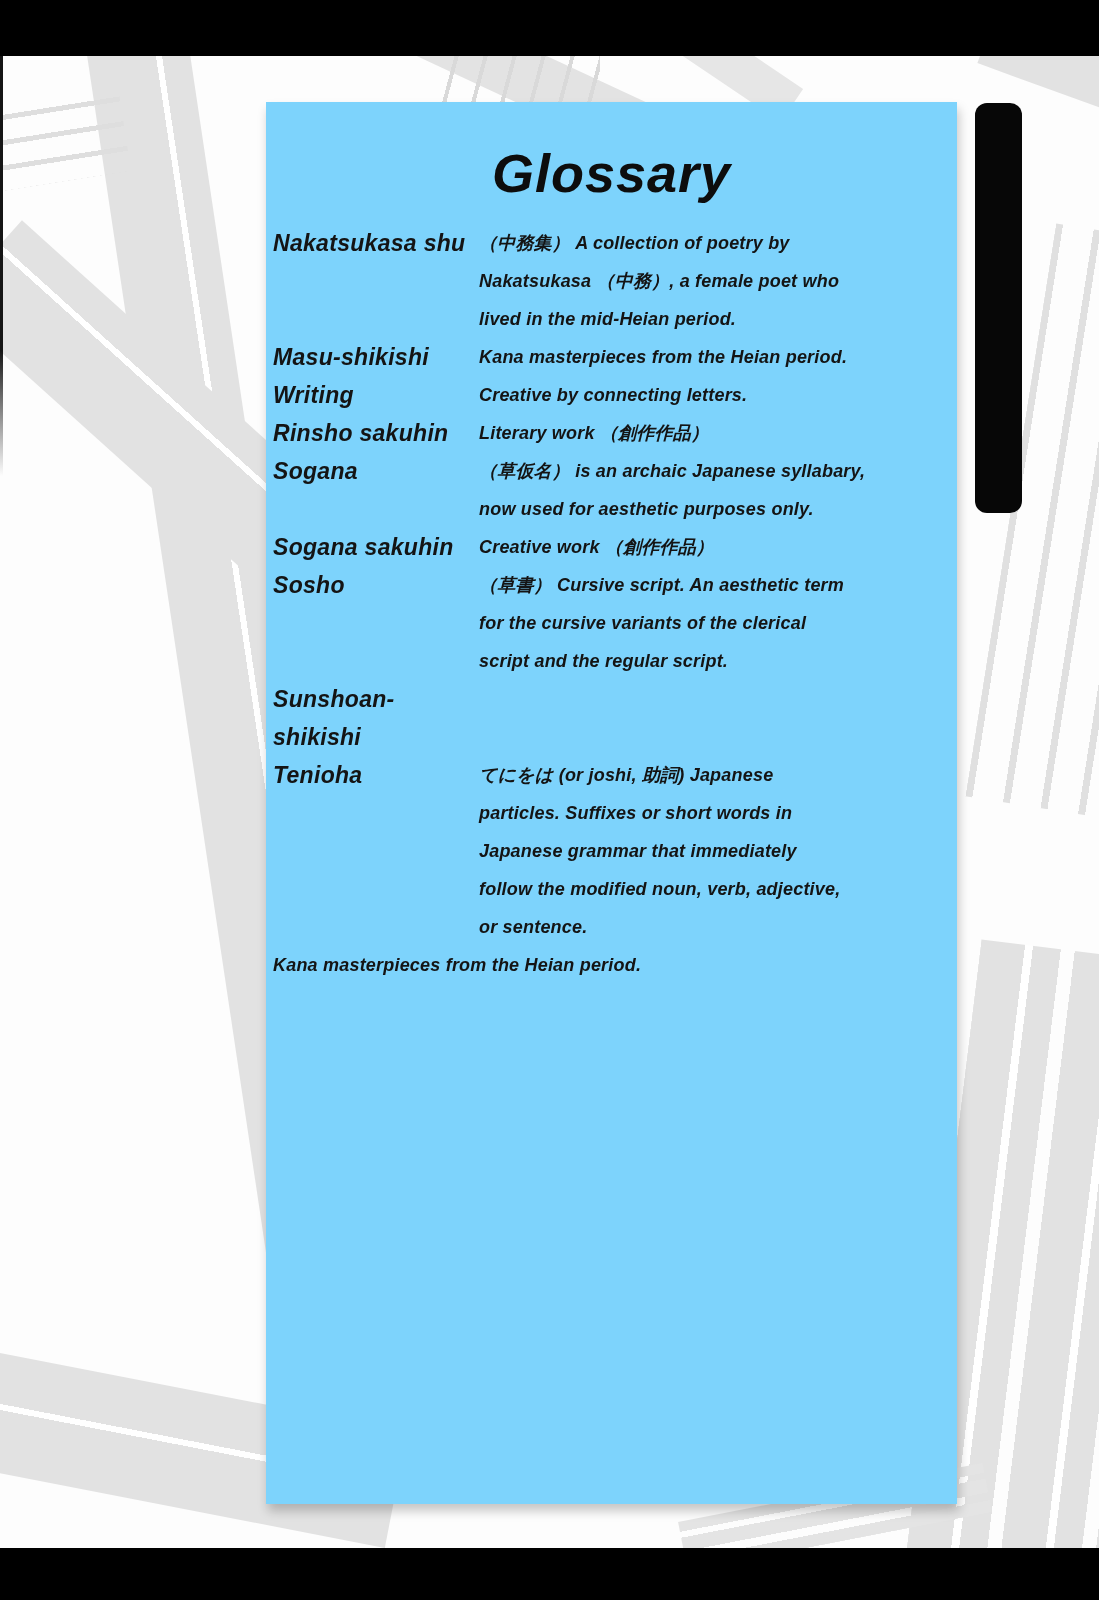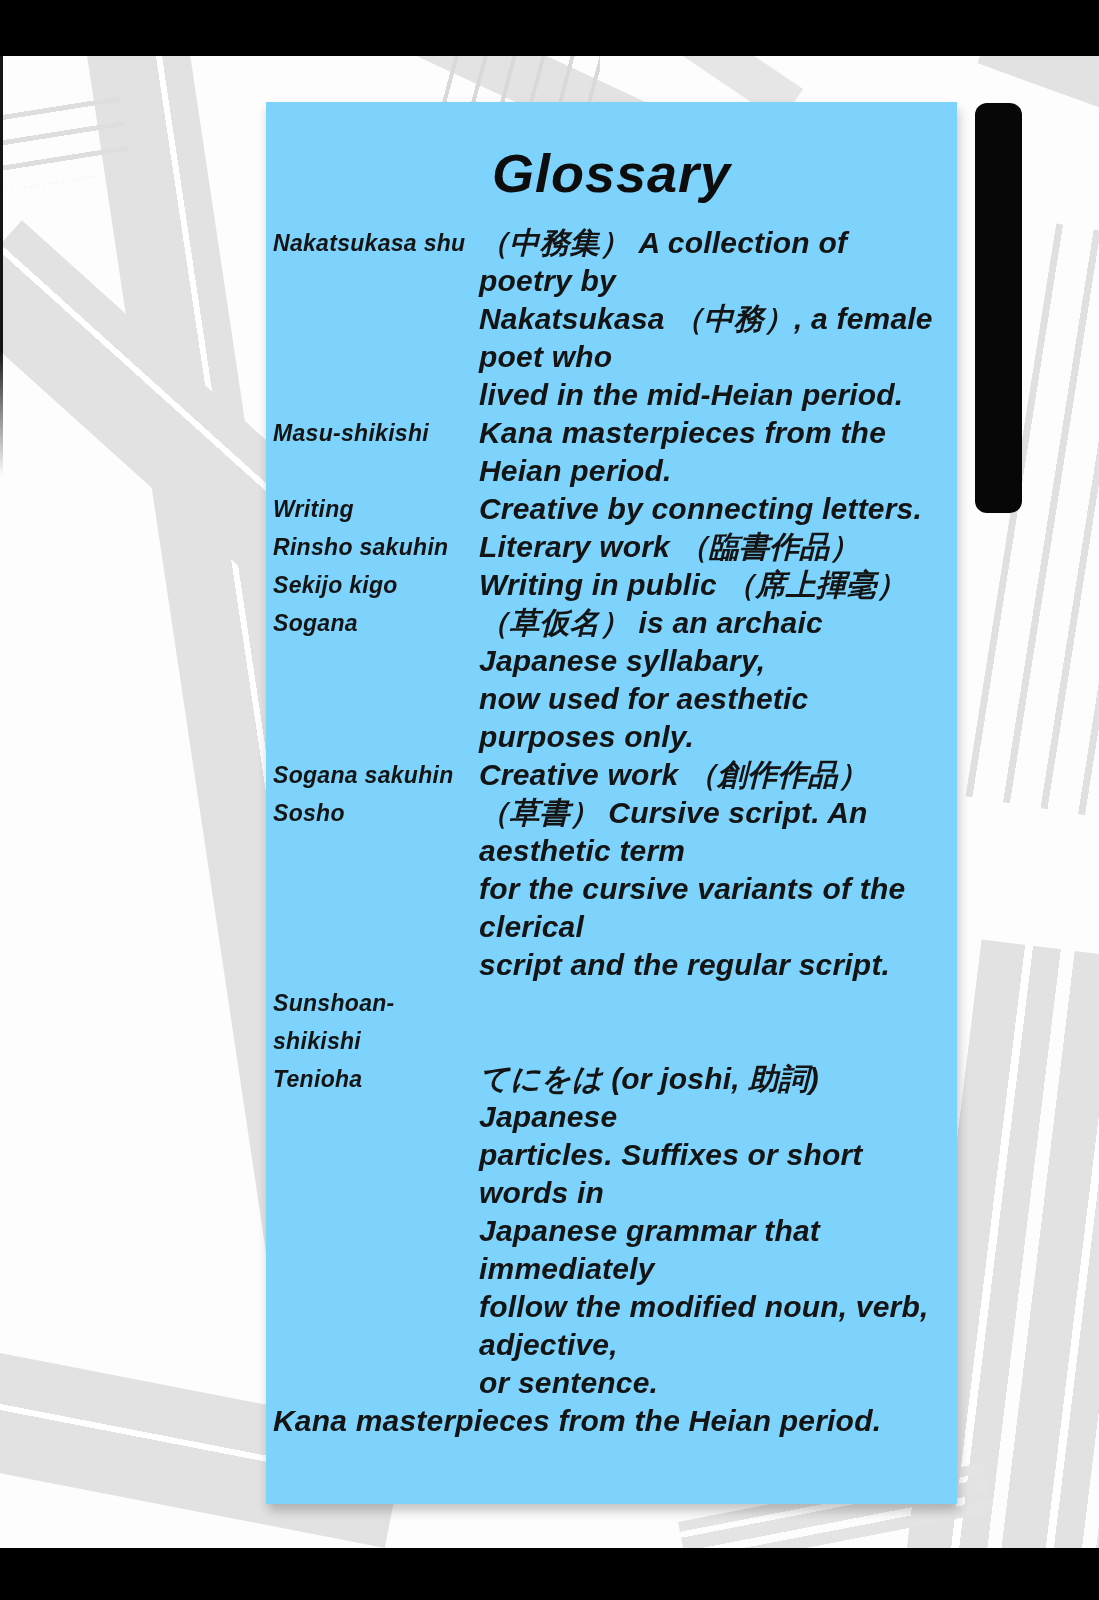--- a/index.html
+++ b/index.html
@@ -74,21 +74,21 @@
   }
   .entries{margin:12px 0 0 7px;padding-right:14px;}
   .entry{display:flex;align-items:flex-start;}
   .term{
     flex:0 0 206px;
     font-size:23px;line-height:38px;font-weight:700;font-style:italic;
     letter-spacing:0.3px;color:#141414;
   }
   .def{
     flex:1 1 auto;white-space:pre-line;
-    font-size:30px;line-height:38px;font-weight:700;font-style:italic;
+    font-size:18px;line-height:38px;font-weight:700;font-style:italic;
     letter-spacing:0.2px;color:#141414;
   }
 </style>
 </head>
 <body>
 
 <div class="stroke s-steep-left"></div>
 <div class="stroke s-diag-left"></div>
 <div class="stroke s-top-a"></div>
 <div class="stroke s-top-b"></div>
@@ -118,25 +118,21 @@
     <div class="entry">
       <div class="term">Masu-shikishi</div>
       <div class="def">Kana masterpieces from the Heian period.</div>
     </div>
     <div class="entry">
       <div class="term">Writing</div>
       <div class="def">Creative by connecting letters.</div>
     </div>
     <div class="entry">
       <div class="term">Rinsho sakuhin</div>
-      <div class="def">Literary work （臨書作品）</div>
-    </div>
-    <div class="entry">
-      <div class="term">Sekijo kigo</div>
-      <div class="def">Writing in public （席上揮毫）</div>
+      <div class="def">Literary work （創作作品）</div>
     </div>
     <div class="entry">
       <div class="term">Sogana</div>
       <div class="def">（草仮名） is an archaic Japanese syllabary,
 now used for aesthetic purposes only.</div>
     </div>
     <div class="entry">
       <div class="term">Sogana sakuhin</div>
       <div class="def">Creative work （創作作品）</div>
     </div>

